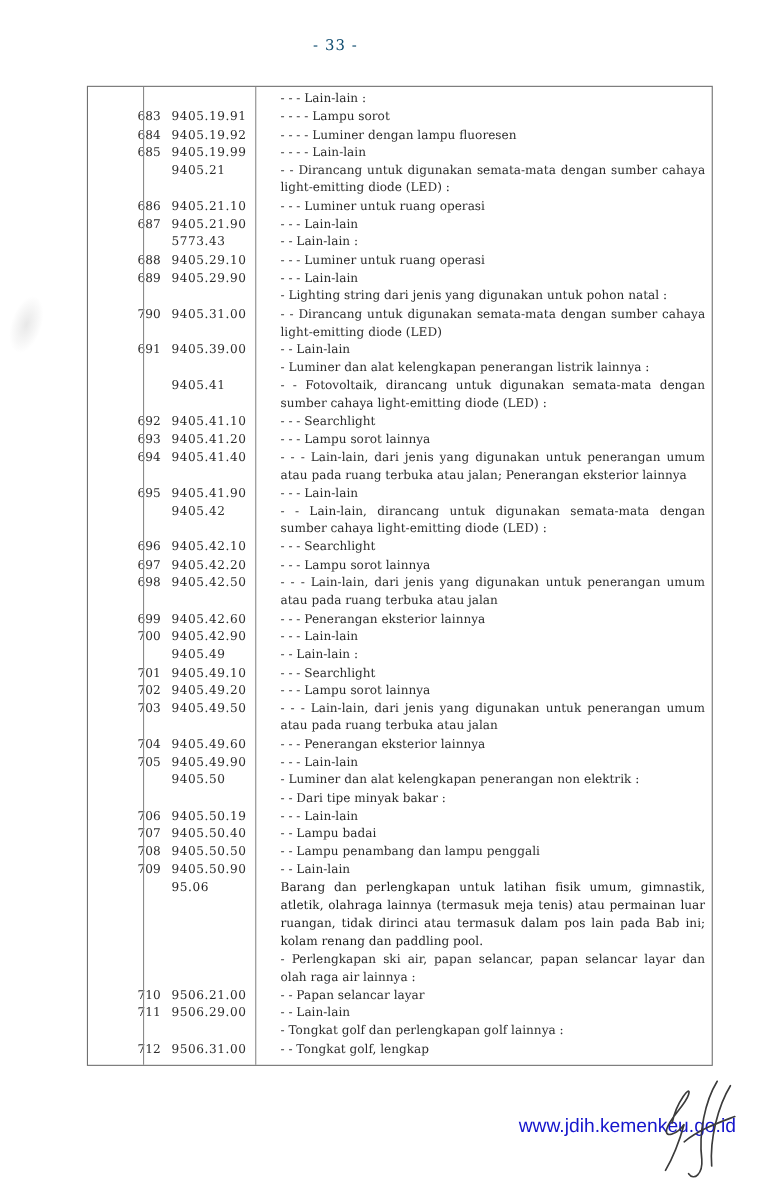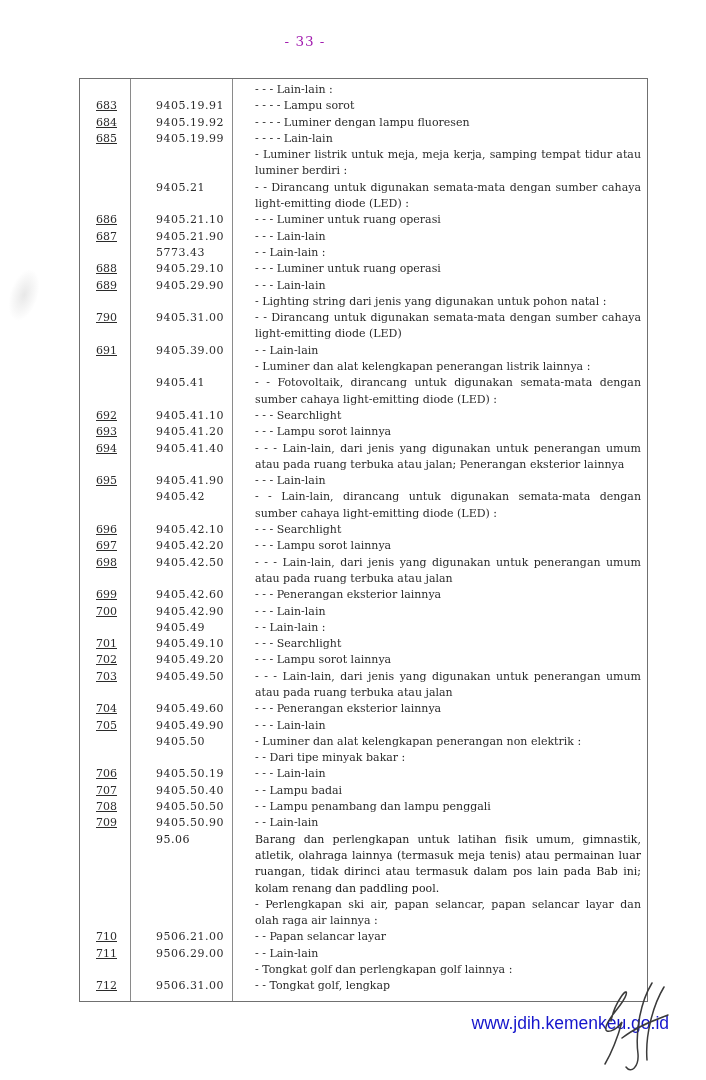--- a/index.html
+++ b/index.html
@@ -17,21 +17,21 @@
   }
 
   .page-number {
     position: absolute;
     top: 33px;
     left: 0;
     width: 610px;
     text-align: center;
     font-size: 13.5px;
     letter-spacing: 1px;
-    color: #a21caf;
+    color: #0c4a6e;
   }
 
   .doc-table {
     position: absolute;
     left: 79px;
     top: 78px;
     width: 551px;
     border: 1.5px solid #707070;
     padding: 3px 0 6px 16px;
     box-sizing: content-box;
@@ -48,23 +48,22 @@
   .vline2 { left: 152px; }
 
   .t-row {
     display: grid;
     grid-template-columns: 50px 102px 1fr;
     font-size: 11px;
     line-height: 16.3px;
   }
   .cell { white-space: normal; }
   .cell-no {
-    text-align: left;
+    text-align: right;
     color: #2b2b2b;
-    text-decoration: underline;
   }
   .cell-code {
     padding-left: 10px;
     letter-spacing: 0.5px;
     color: #2b2b2b;
   }
   .cell-desc {
     padding: 0 6px 0 7px;
     text-align: justify;
     color: #2b2b2b;
@@ -136,25 +135,20 @@
     <div class="cell cell-code">9405.19.92</div>
     <div class="cell cell-desc">- - - - Luminer dengan lampu fluoresen</div>
   </div>
 
   <div class="t-row">
     <div class="cell cell-no">685</div>
     <div class="cell cell-code">9405.19.99</div>
     <div class="cell cell-desc">- - - - Lain-lain</div>
   </div>
 
-  <div class="t-row">
-    <div class="cell cell-no"></div>
-    <div class="cell cell-code"></div>
-    <div class="cell cell-desc">- Luminer listrik untuk meja, meja kerja, samping tempat tidur atau luminer berdiri :</div>
-  </div>
 
   <div class="t-row">
     <div class="cell cell-no"></div>
     <div class="cell cell-code">9405.21</div>
     <div class="cell cell-desc">- - Dirancang untuk digunakan semata-mata dengan sumber cahaya light-emitting diode (LED) :</div>
   </div>
 
   <div class="t-row">
     <div class="cell cell-no">686</div>
     <div class="cell cell-code">9405.21.10</div>

